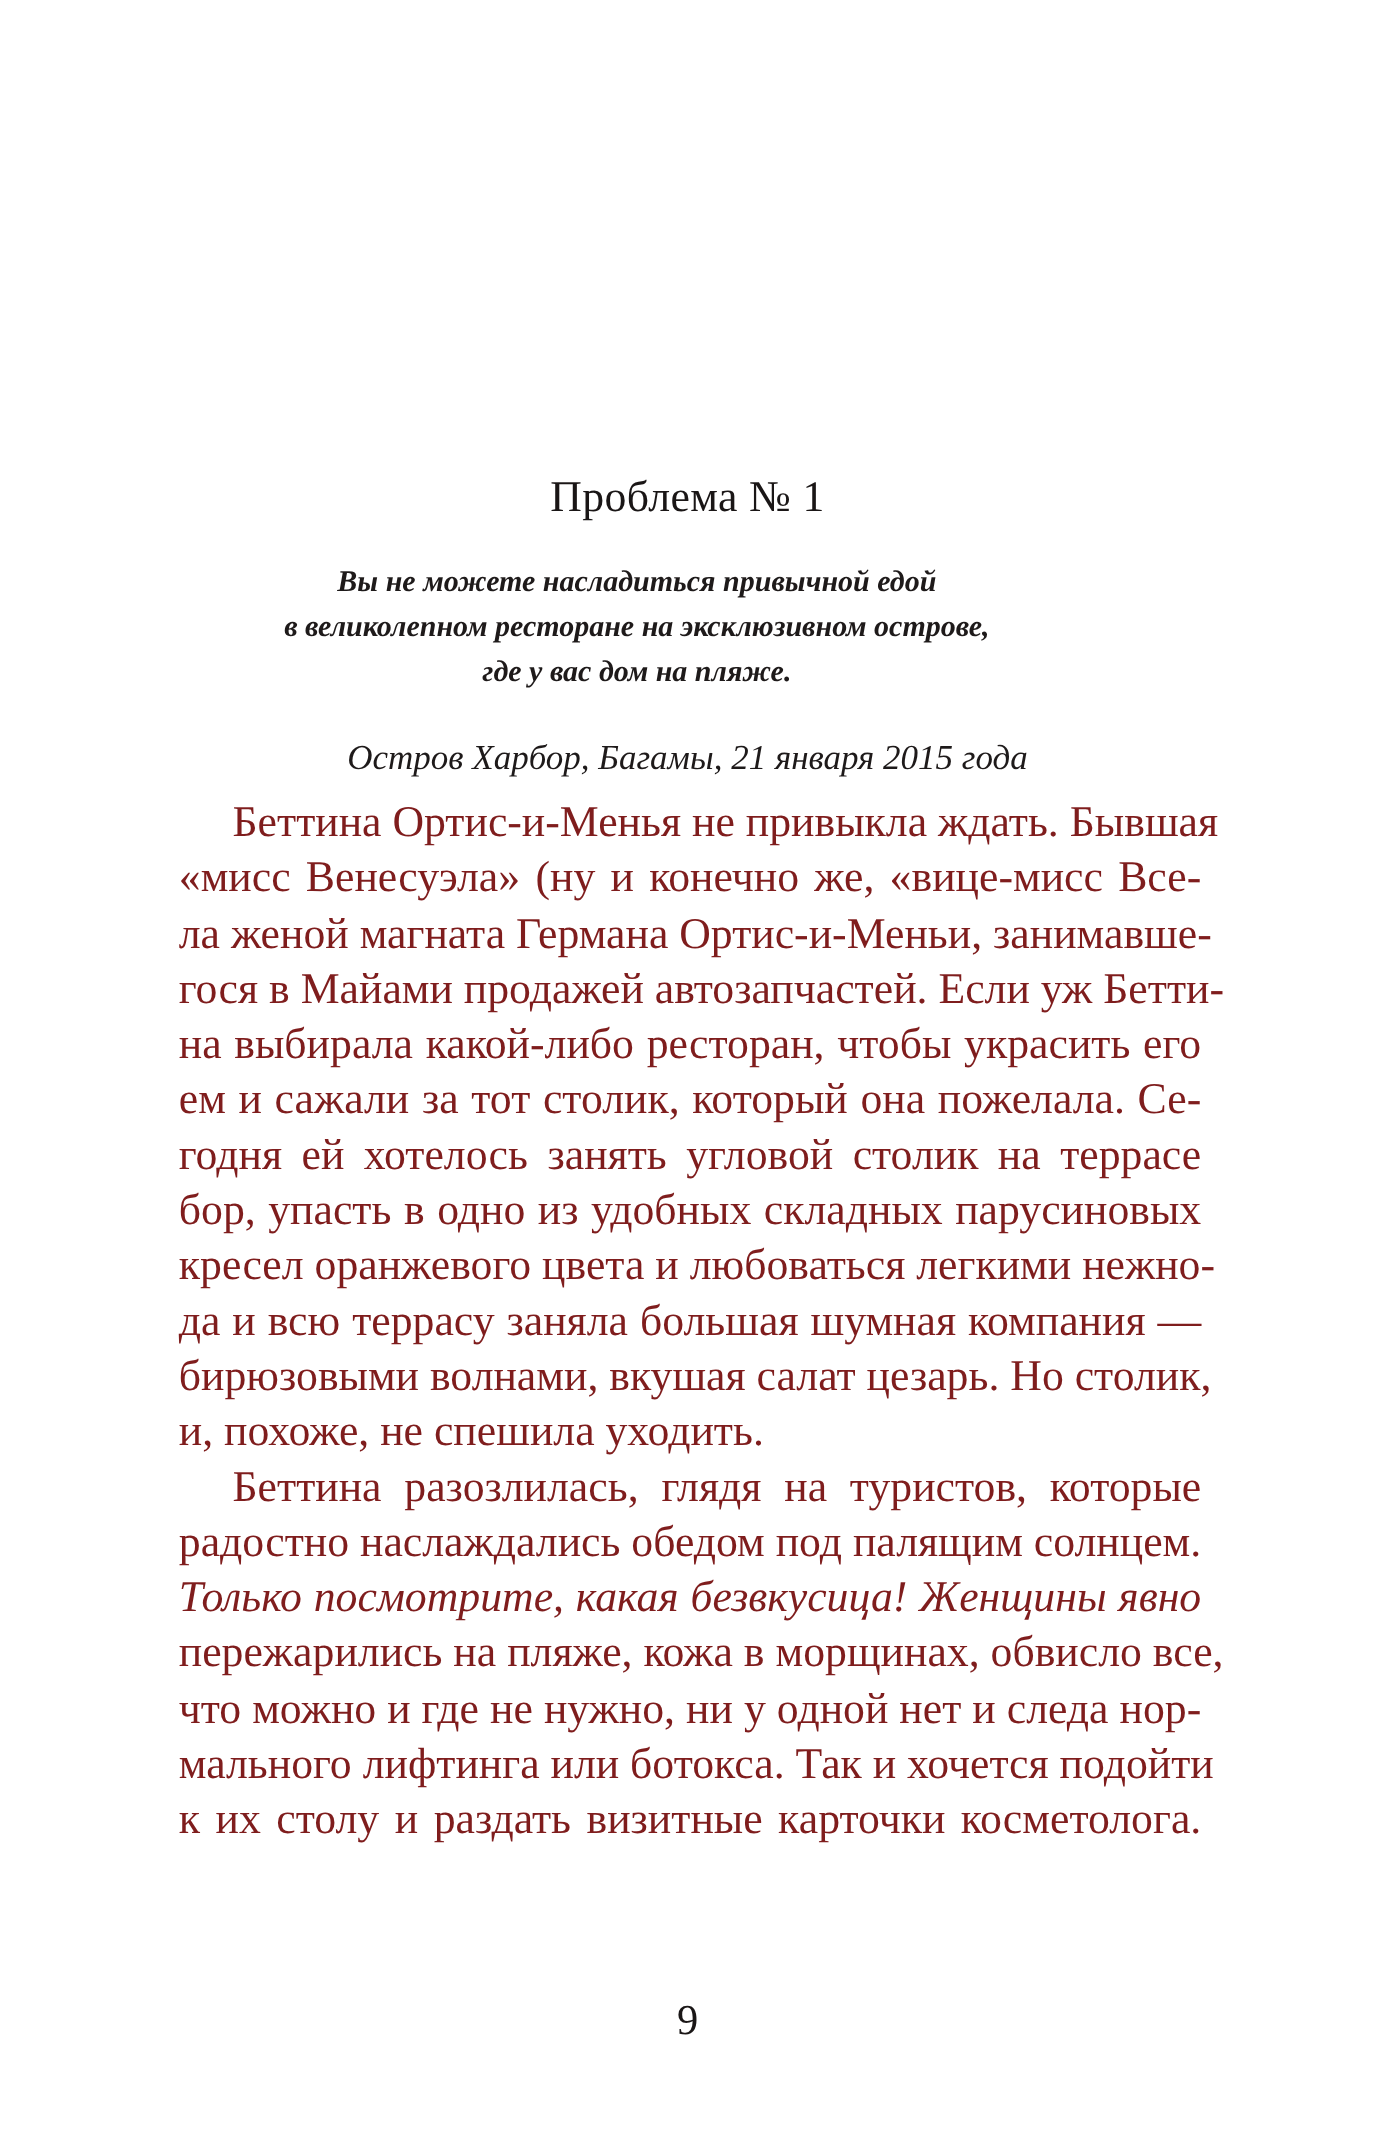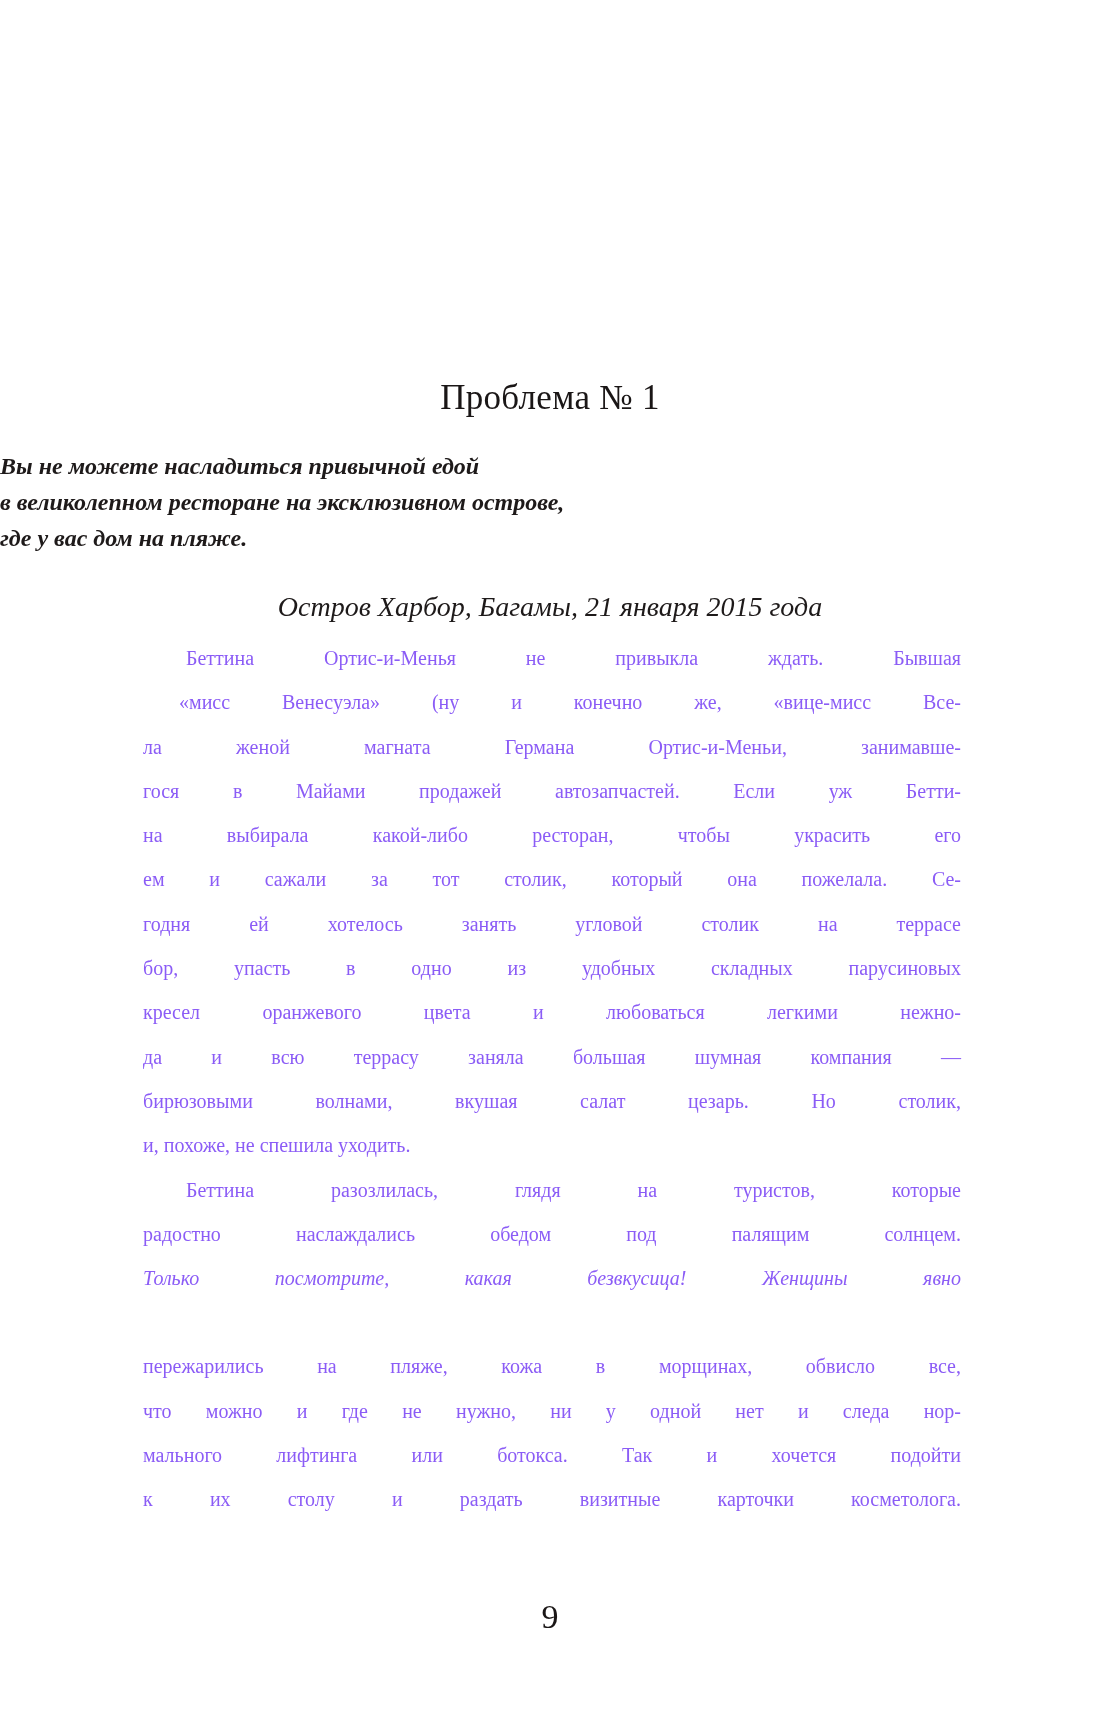--- a/index.html
+++ b/index.html
@@ -29,20 +29,21 @@
       text-align: center;
       font-size: 35px;
       letter-spacing: 0.3px;
       color: #1a1616;
     }
     .epigraph {
       position: absolute;
       top: 440px;
       left: 0;
       width: 1019px;
+      text-align: center;
       font-style: italic;
       font-weight: bold;
       font-size: 24px;
       line-height: 36px;
       color: #1e1a1a;
     }
     .epigraph .line { display: block; }
     .location {
       position: absolute;
       top: 583px;
@@ -51,23 +52,23 @@
       text-align: center;
       font-style: italic;
       font-size: 28px;
       color: #1e1a1a;
     }
     .body-text {
       position: absolute;
       top: 628px;
       left: 143px;
       width: 818px;
-      font-size: 20px;
+      font-size: 35px;
       line-height: 44.3px;
-      color: #8b5cf6;
+      color: #7f1d1d;
     }
     .body-text .line {
       display: block;
       text-align: justify;
       text-align-last: justify;
       white-space: nowrap;
       height: 44.3px;
       overflow: visible;
     }
     .body-text .line.indent { padding-left: 43px; }
@@ -93,35 +94,35 @@
   <div class="epigraph">
     <span class="line">Вы не можете насладиться привычной едой</span>
     <span class="line">в великолепном ресторане на эксклюзивном острове,</span>
     <span class="line">где у вас дом на пляже.</span>
   </div>
 
   <div class="location">Остров Харбор, Багамы, 21 января 2015 года</div>
 
   <div class="body-text">
     <span class="line indent" style="white-space: nowrap; word-spacing: 0px;">Беттина Ортис-и-Менья не привыкла ждать. Бывшая</span>
-    <span class="line" style="white-space: nowrap; word-spacing: 0px; margin-left: 36px;">«мисс Венесуэла» (ну и конечно же, «вице-мисс Все-</span>
+    <span class="line" style="white-space: nowrap; word-spacing: 0px;">«мисс Венесуэла» (ну и конечно же, «вице-мисс Все-</span>
     <span class="line" style="white-space: nowrap; word-spacing: 0px;">ла женой магната Германа Ортис-и-Меньи, занимавше-</span>
     <span class="line" style="white-space: nowrap; word-spacing: 0px;">гося в Майами продажей автозапчастей. Если уж Бетти-</span>
     <span class="line" style="white-space: nowrap; word-spacing: 0px;">на выбирала какой-либо ресторан, чтобы украсить его</span>
     <span class="line" style="white-space: nowrap; word-spacing: 0px;">ем и сажали за тот столик, который она пожелала. Се-</span>
     <span class="line" style="white-space: nowrap; word-spacing: 0px;">годня ей хотелось занять угловой столик на террасе</span>
     <span class="line" style="white-space: nowrap; word-spacing: 0px;">бор, упасть в одно из удобных складных парусиновых</span>
     <span class="line" style="white-space: nowrap; word-spacing: 0px;">кресел оранжевого цвета и любоваться легкими нежно-</span>
     <span class="line" style="white-space: nowrap; word-spacing: 0px;">да и всю террасу заняла большая шумная компания —</span>
     <span class="line" style="white-space: nowrap; word-spacing: 0px;">бирюзовыми волнами, вкушая салат цезарь. Но столик,</span>
     <span class="line last">и, похоже, не спешила уходить.</span>
 
     <span class="line indent" style="white-space: nowrap; word-spacing: 0px;">Беттина разозлилась, глядя на туристов, которые</span>
     <span class="line" style="white-space: nowrap; word-spacing: 0px;">радостно наслаждались обедом под палящим солнцем.</span>
     <span class="line" style="white-space: nowrap; word-spacing: 0px; font-style: italic;">Только посмотрите, какая безвкусица! Женщины явно</span>
-    <span class="line" style="white-space: nowrap; word-spacing: 0px; margin-top: 44px;">пережарились на пляже, кожа в морщинах, обвисло все,</span>
+    <span class="line" style="white-space: nowrap; word-spacing: 0px;">пережарились на пляже, кожа в морщинах, обвисло все,</span>
     <span class="line" style="white-space: nowrap; word-spacing: 0px;">что можно и где не нужно, ни у одной нет и следа нор-</span>
     <span class="line" style="white-space: nowrap; word-spacing: 0px;">мального лифтинга или ботокса. Так и хочется подойти</span>
     <span class="line" style="white-space: nowrap; word-spacing: 0px;">к их столу и раздать визитные карточки косметолога.</span>
   </div>
 
   <div class="page-number">9</div>
 </div>
 
 </body></html>

